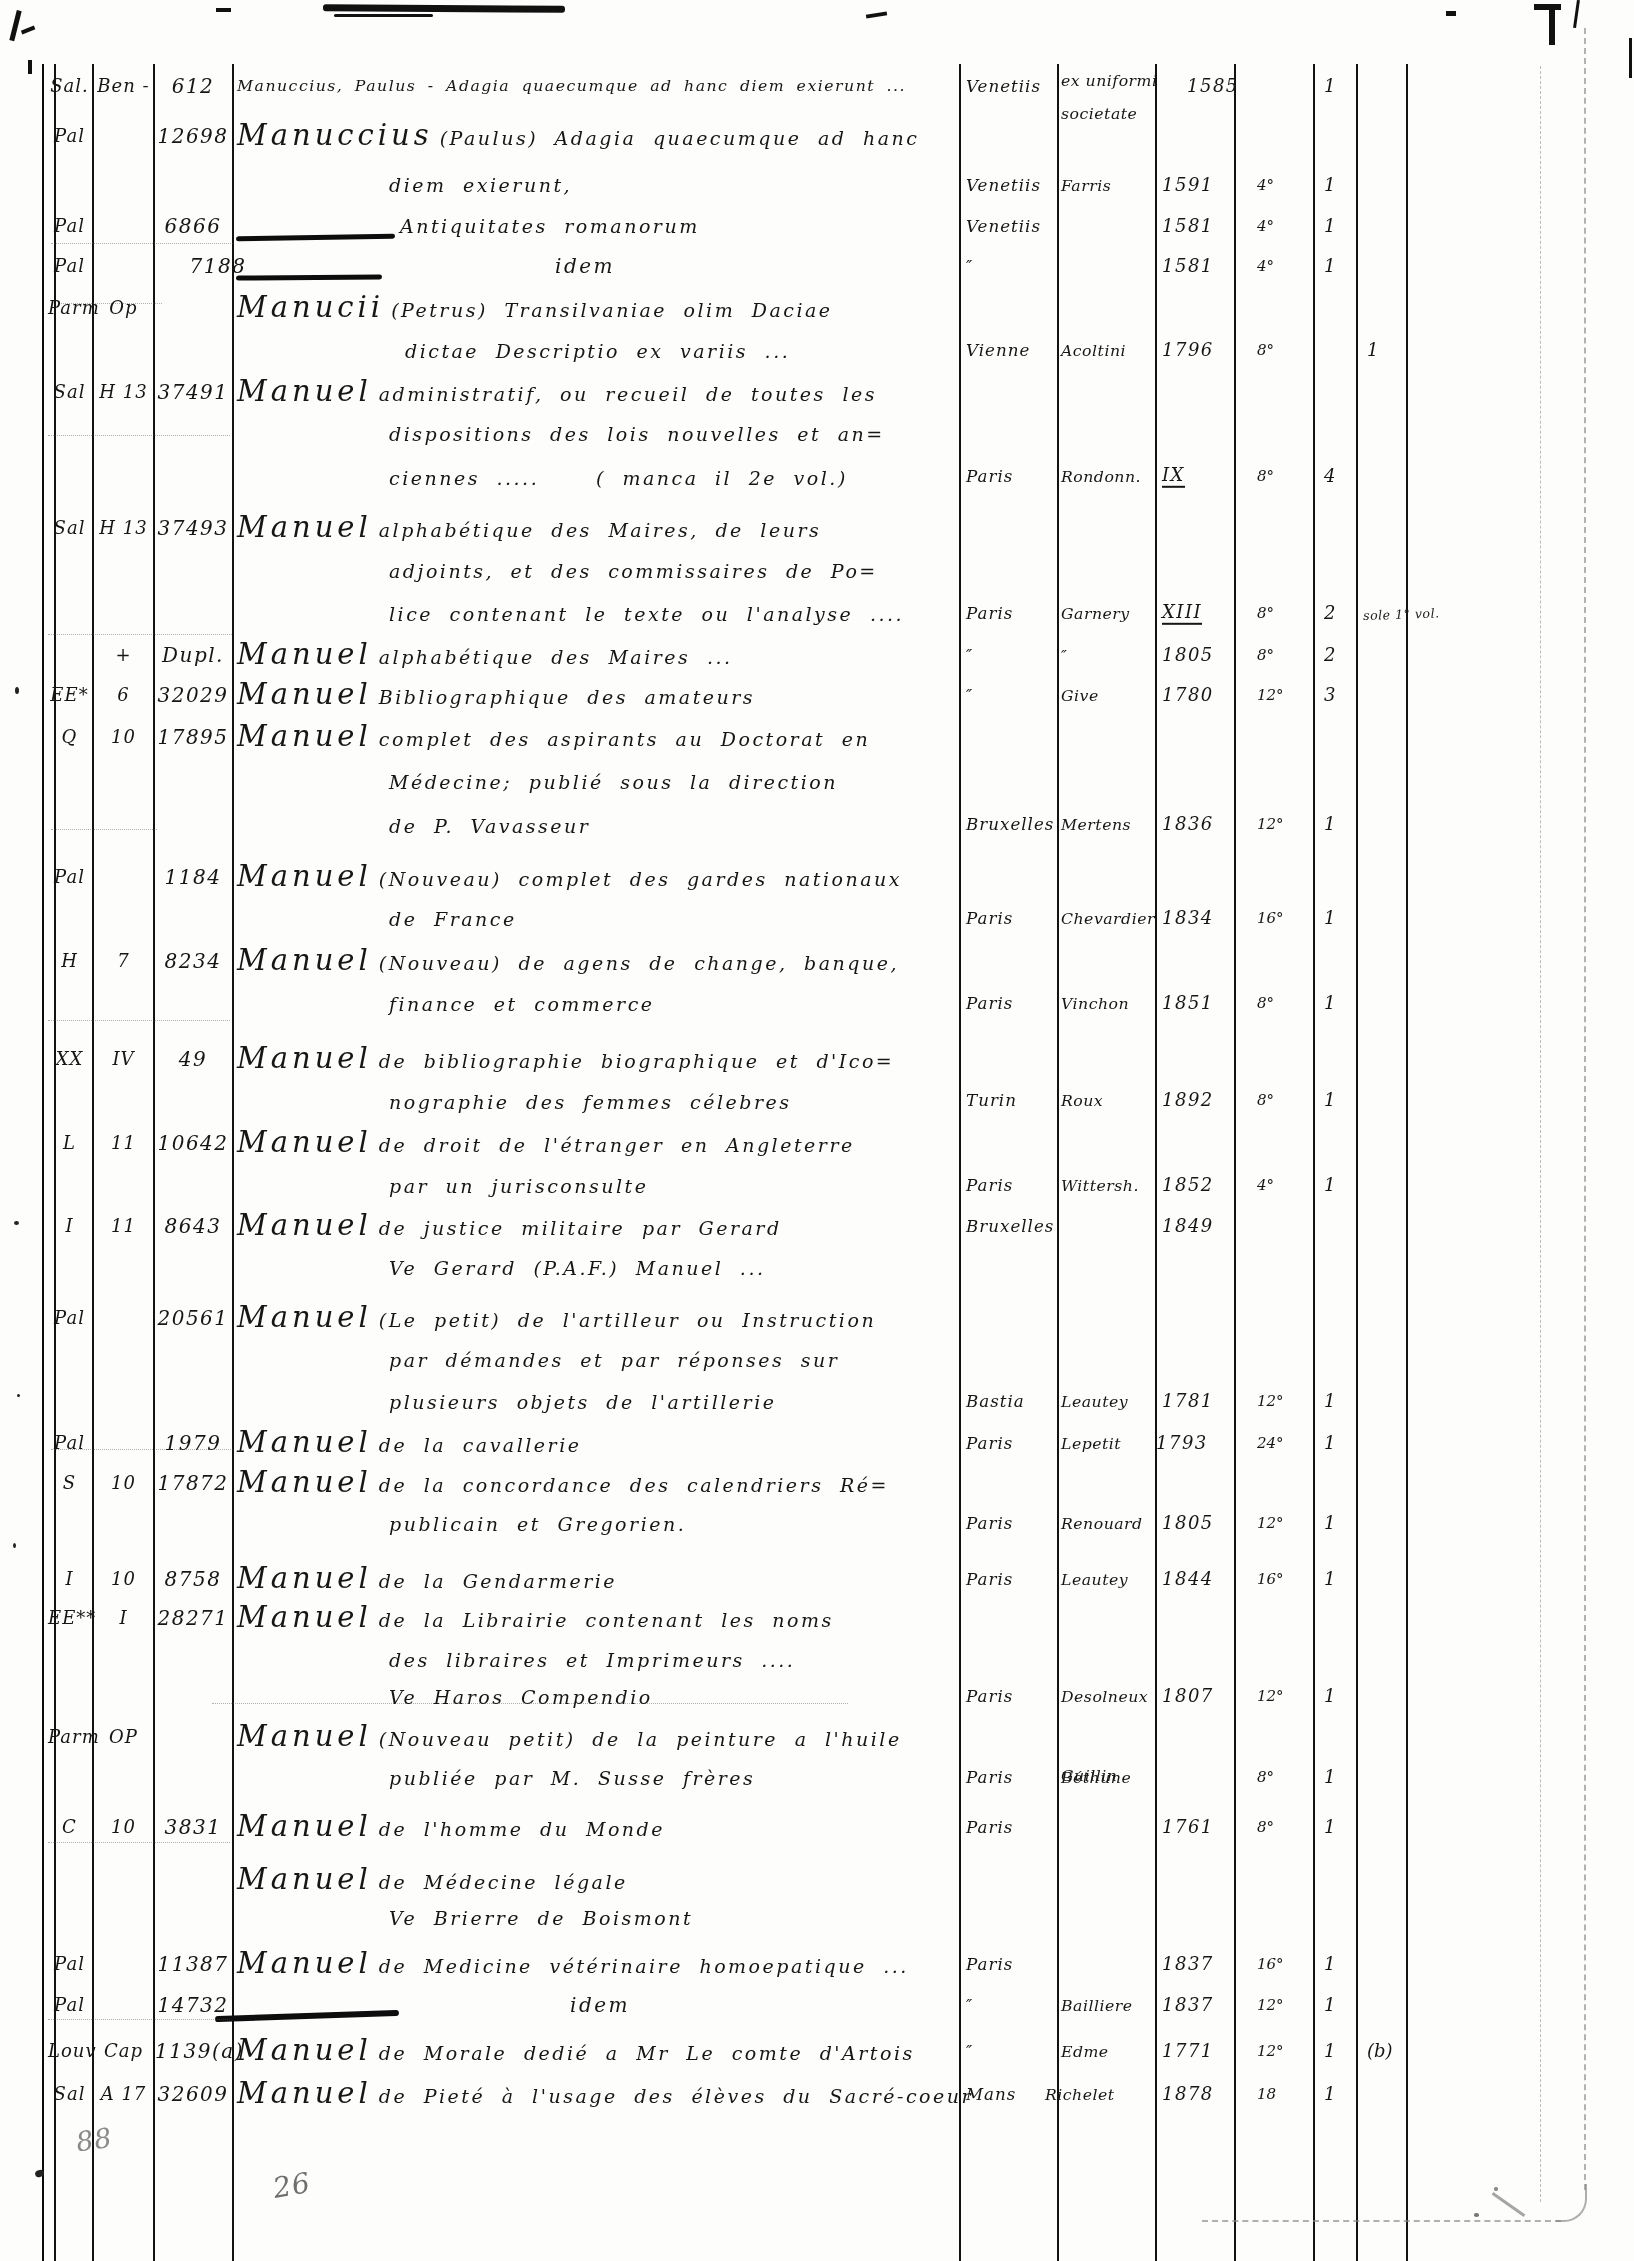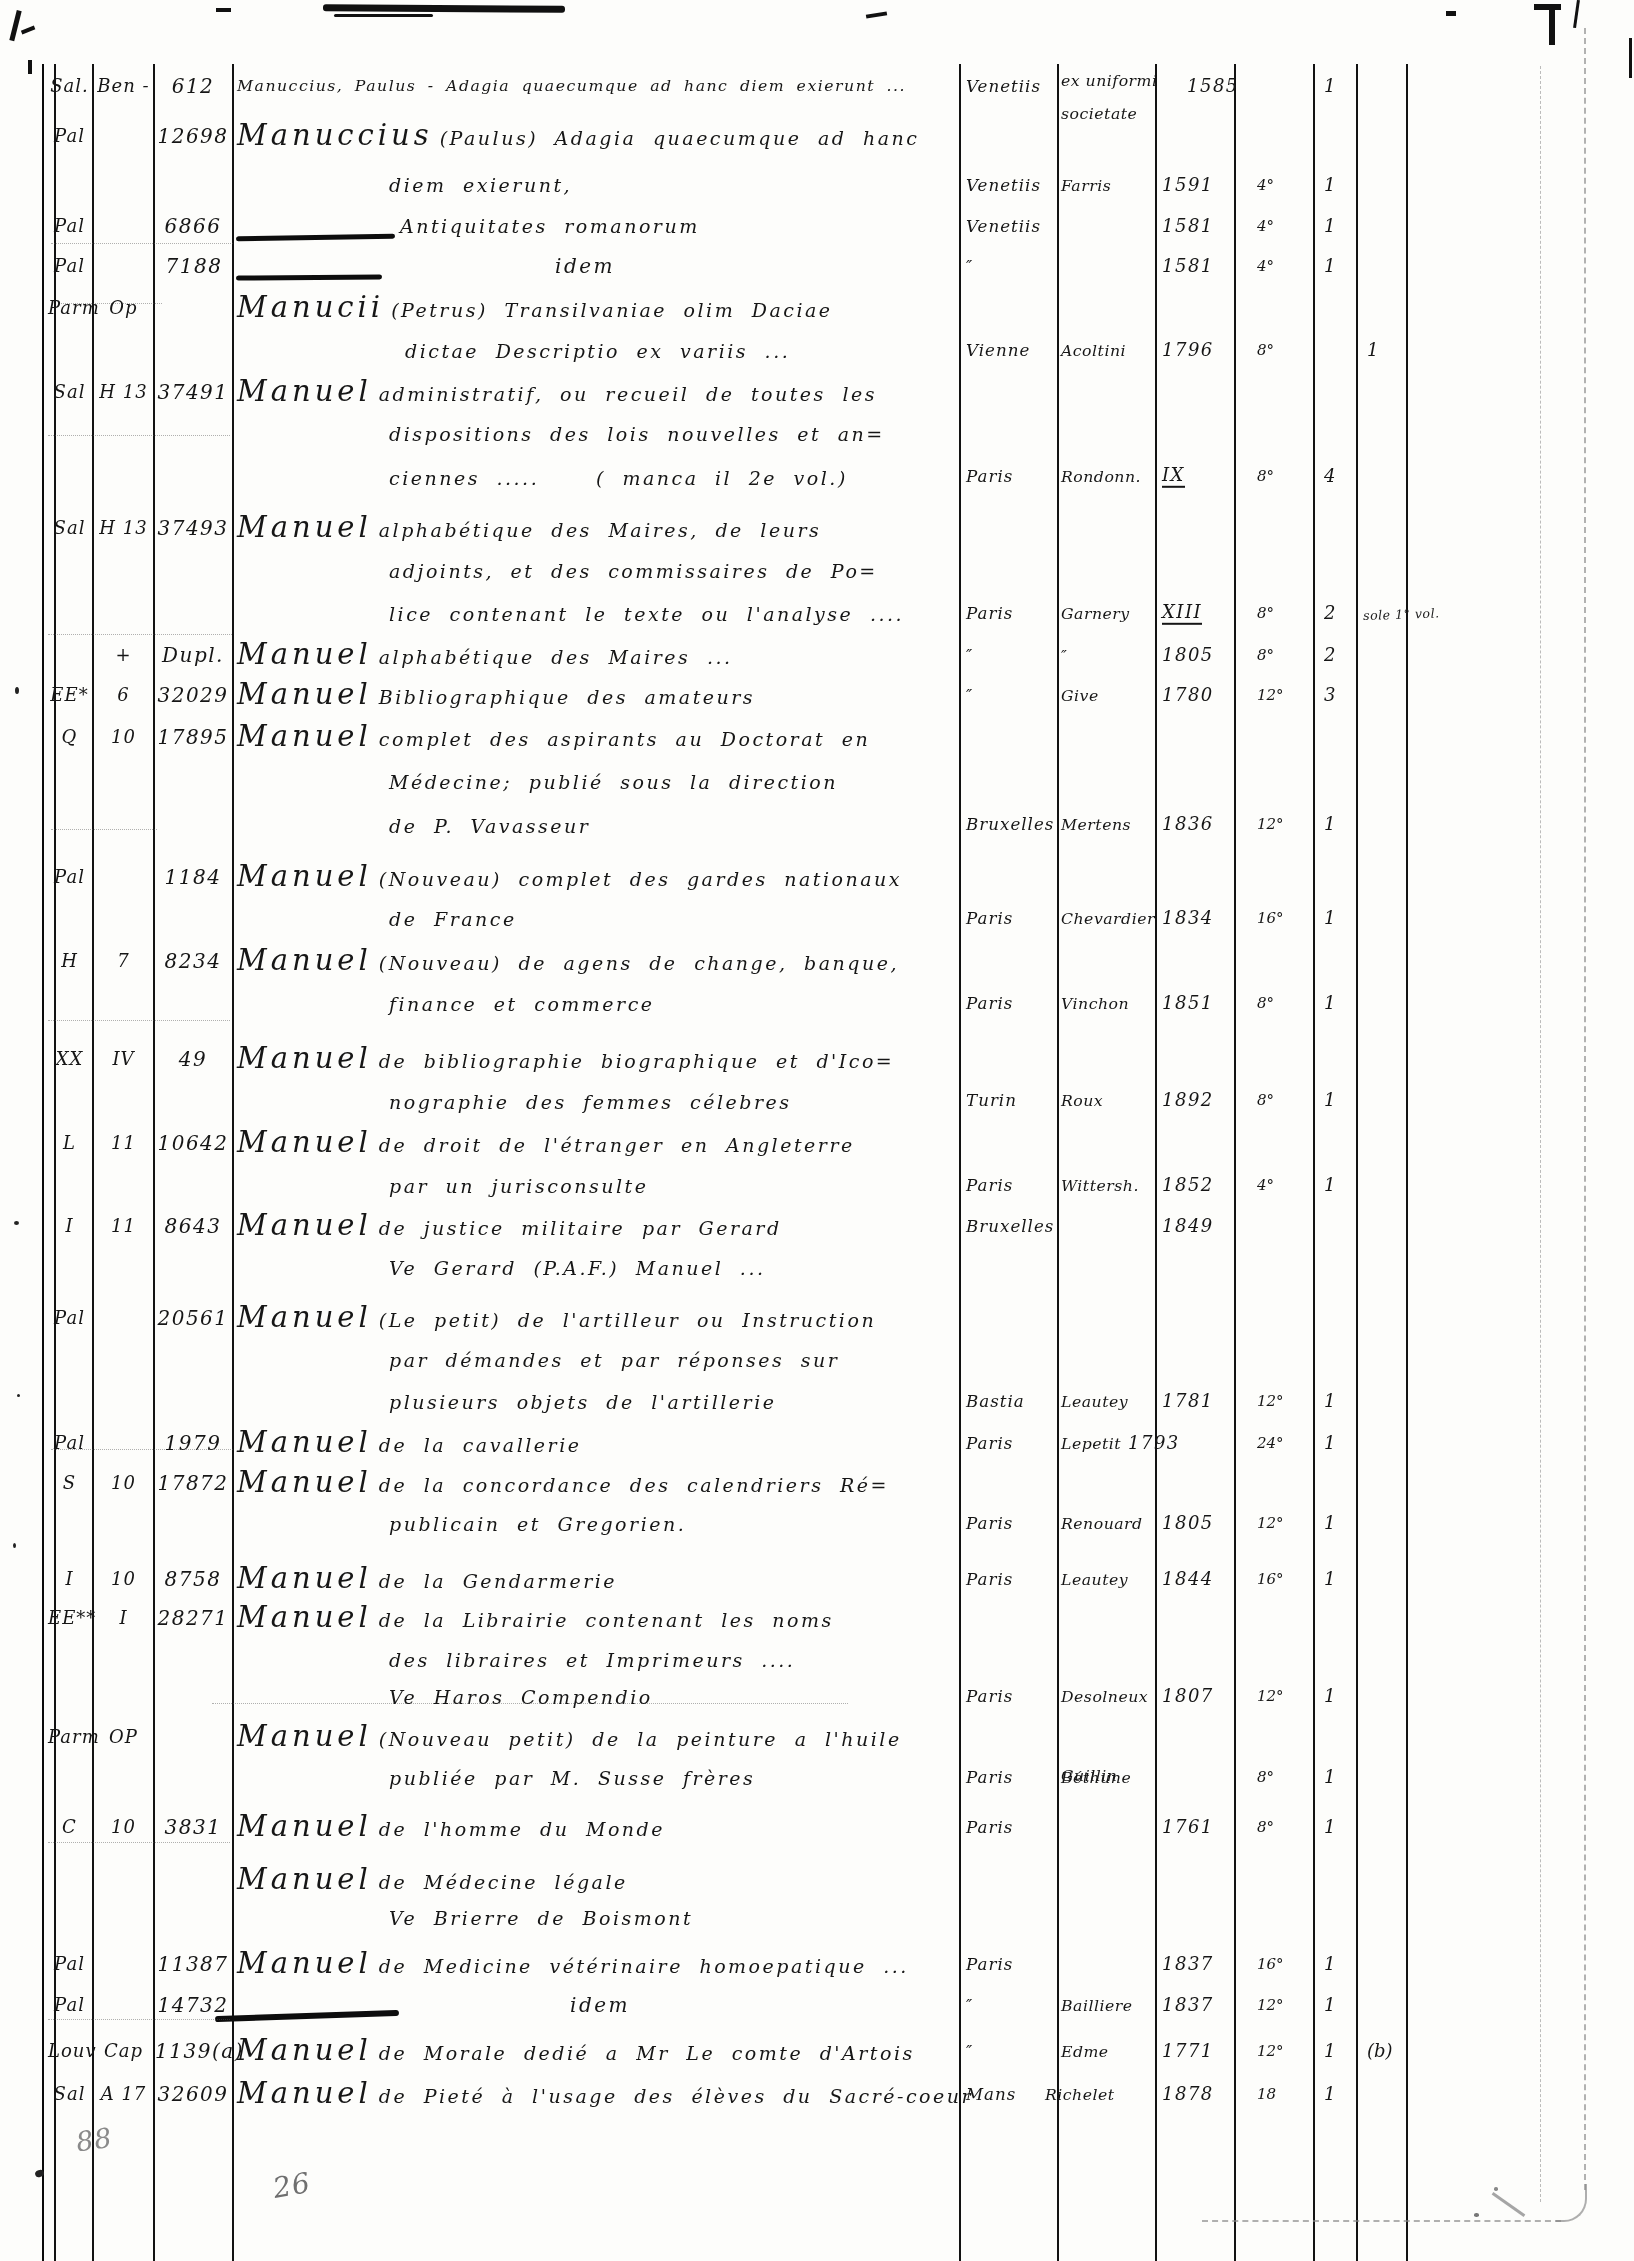--- a/index.html
+++ b/index.html
@@ -109,21 +109,21 @@
       <div class="fmt" style="left: 1257px; top: 186px;">4°</div>
       <div class="cnt" style="left: 1324px; top: 186px;">1</div>
       <div class="cellA" style="left: 48px; top: 227px; width: 43px;">Pal</div>
       <div class="num" style="left: 155px; top: 227px;">6866</div>
       <div class="ln" style="left: 400px; top: 227px;"><span>Antiquitates romanorum</span></div>
       <div class="place" style="left: 966px; top: 227px;">Venetiis</div>
       <div class="year" style="left: 1162px; top: 227px;">1581</div>
       <div class="fmt" style="left: 1257px; top: 227px;">4°</div>
       <div class="cnt" style="left: 1324px; top: 227px;">1</div>
       <div class="cellA" style="left: 48px; top: 267px; width: 43px;">Pal</div>
-      <div class="num" style="left: 140px; top: 267px; padding-left: 16px;">7188</div>
+      <div class="num" style="left: 164px; top: 267px; padding-left: 16px;">7188</div>
       <div class="ln" style="left: 555px; top: 267px; font-size: 20px;"><span>idem</span></div>
       <div class="place" style="left: 966px; top: 267px;">″</div>
       <div class="year" style="left: 1162px; top: 267px;">1581</div>
       <div class="fmt" style="left: 1257px; top: 267px;">4°</div>
       <div class="cnt" style="left: 1324px; top: 267px;">1</div>
       <div class="cellA" style="left: 48px; top: 309px; width: 43px;">Parm</div>
       <div class="cellB" style="left: 95px; top: 309px; width: 57px;">Op</div>
       <div class="ln" style="left: 237px; top: 309px;"><span class="big">Manucii</span><span>(Petrus) Transilvaniae olim Daciae</span></div>
       <div class="ln" style="left: 405px; top: 352px; text-align: right;"><span>dictae Descriptio ex variis ...</span></div>
       <div class="place" style="left: 966px; top: 351px; font-style: italic;">Vienne</div>
@@ -237,21 +237,21 @@
       <div class="place" style="left: 966px; top: 1402px;">Bastia</div>
       <div class="pub" style="left: 1061px; top: 1402px;">Leautey</div>
       <div class="year" style="left: 1162px; top: 1402px;">1781</div>
       <div class="fmt" style="left: 1257px; top: 1402px;">12°</div>
       <div class="cnt" style="left: 1324px; top: 1402px;">1</div>
       <div class="cellA" style="left: 48px; top: 1444px; width: 43px;">Pal</div>
       <div class="num" style="left: 155px; top: 1444px;">1979</div>
       <div class="ln" style="left: 237px; top: 1444px;"><span class="big">Manuel</span><span>de la cavallerie</span></div>
       <div class="place" style="left: 966px; top: 1444px;">Paris</div>
       <div class="pub" style="left: 1061px; top: 1444px;">Lepetit</div>
-      <div class="year" style="left: 1128px; top: 1444px;">1793</div>
+      <div class="year" style="left: 1156px; top: 1444px;">1793</div>
       <div class="fmt" style="left: 1257px; top: 1444px;">24°</div>
       <div class="cnt" style="left: 1324px; top: 1444px;">1</div>
       <div class="cellA" style="left: 48px; top: 1484px; width: 43px;">S</div>
       <div class="cellB" style="left: 95px; top: 1484px; width: 57px;">10</div>
       <div class="num" style="left: 155px; top: 1484px;">17872</div>
       <div class="ln" style="left: 237px; top: 1484px;"><span class="big">Manuel</span><span>de la concordance des calendriers Ré=</span></div>
       <div class="ln" style="left: 389px; top: 1525px;"><span>publicain et Gregorien.</span></div>
       <div class="place" style="left: 966px; top: 1524px;">Paris</div>
       <div class="pub" style="left: 1061px; top: 1524px;">Renouard</div>
       <div class="year" style="left: 1162px; top: 1524px;">1805</div>

